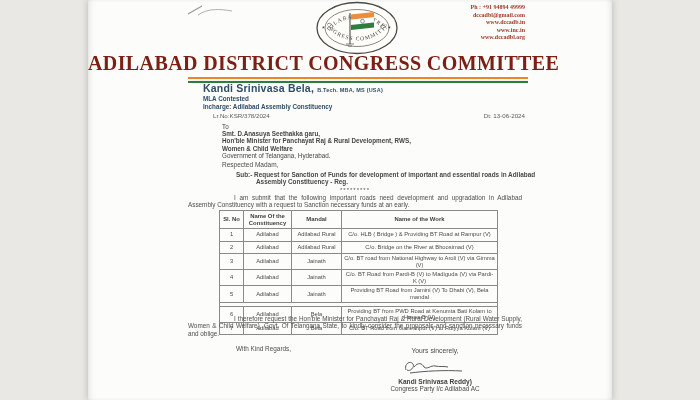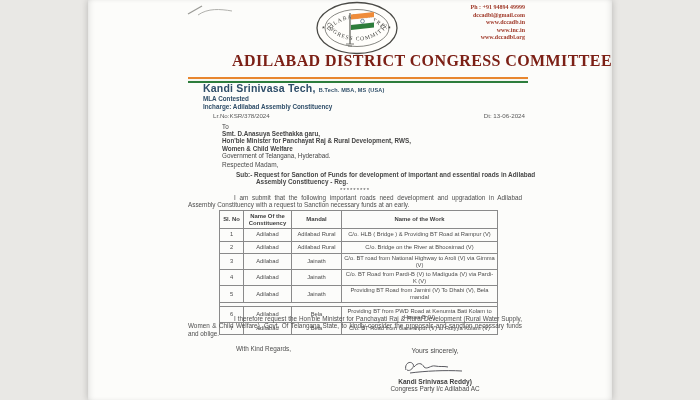--- a/index.html
+++ b/index.html
@@ -13,22 +13,22 @@
     position:absolute;left:88px;top:0;width:524px;height:400px;
     background:#fcfcfa;
     box-shadow:0 0 7px rgba(0,0,0,.22), inset 4px 0 8px -6px rgba(0,0,0,.25), inset -4px 0 8px -6px rgba(0,0,0,.25);
   }
   .scan{position:absolute;inset:0;filter:blur(.3px);color:var(--ink);}
   .abs{position:absolute;}
 
   
   .contact{right:87px;top:4px;text-align:right;font-size:6px;line-height:7.6px;
     color:var(--contact_red);font-family:"Liberation Serif",serif;font-weight:700;}
-  .org-title{left:0;top:52px;width:100%;text-align:right;
-    font-family:"Liberation Serif",serif;font-weight:700;font-size:16px;
+  .org-title{left:0;top:52px;width:100%;text-align:left;
+    font-family:"Liberation Serif",serif;font-weight:700;font-size:20px;
     color:var(--maroon);letter-spacing:.4px;}
   .tricolor{left:100px;top:77px;width:340px;}
   .tricolor div{height:2px;}
   .tricolor .t1{background:var(--saffron);}
   .tricolor .t2{background:#f6f6f2;height:1.5px;}
   .tricolor .t3{background:var(--flag_green);}
 
   
   .sender-name{left:115px;top:82px;font-size:10.5px;font-weight:700;color:var(--navy);letter-spacing:.2px;}
   .sender-name .qual{font-size:5.5px;font-weight:700;}
@@ -113,21 +113,21 @@
     </div>
 
     <div class="abs org-title">ADILABAD DISTRICT CONGRESS COMMITTEE</div>
     <div class="abs tricolor">
       <div class="t1"></div>
         <div class="t2"></div>
         <div class="t3"></div>
     </div>
 
     <div class="abs sender-name">
-      <span>Kandi Srinivasa Tech,</span>
+      <span>Kandi Srinivasa Bela,</span>
       <span class="qual">B.Tech. MBA, MS (USA)</span>
     </div>
     <div class="abs sender-role">MLA Contested</div>
     <div class="abs sender-incharge">Incharge: Adilabad Assembly Constituency</div>
 
     <div class="abs ref-row">
       <span>Lr.No:KSR/378/2024</span>
       <span>Dt: 13-06-2024</span>
     </div>
 

